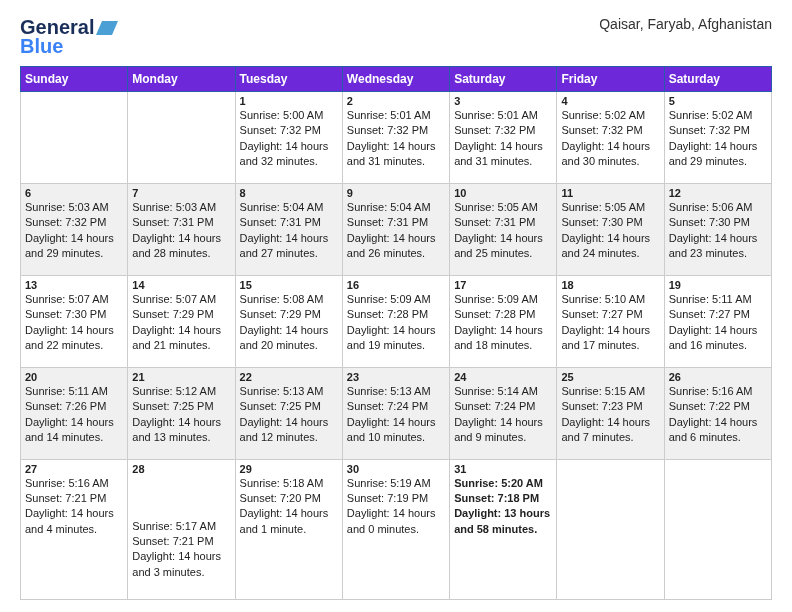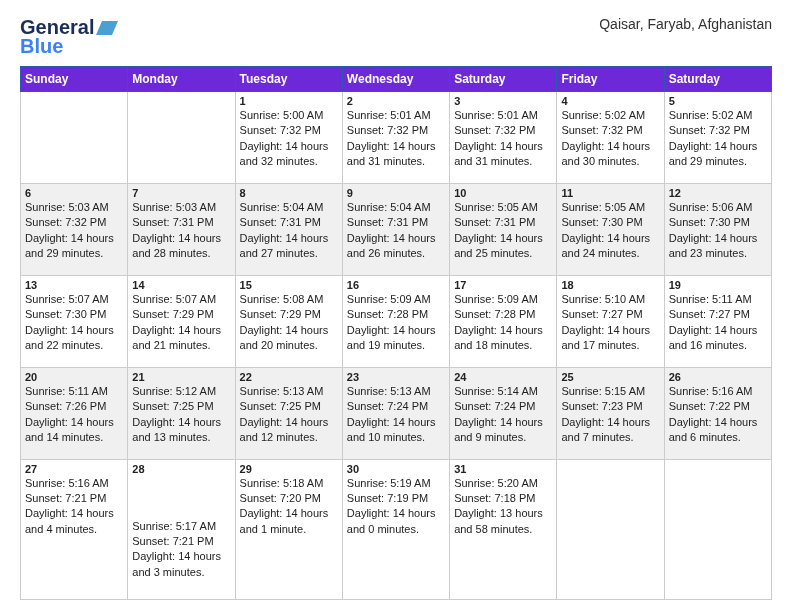--- a/index.html
+++ b/index.html
@@ -335,21 +335,21 @@
           </td>
           <td>
             <span class="day-number">30</span>
             <div class="day-info" style="white-space: pre-line;">Sunrise: 5:19 AM
 Sunset: 7:19 PM
 Daylight: 14 hours
 and 0 minutes.</div>
           </td>
           <td>
             <span class="day-number">31</span>
-            <div class="day-info" style="white-space: pre-line;">Sunrise: 5:20 AM
+            <div class="day-info" style="white-space: pre-line; font-weight: bold;">Sunrise: 5:20 AM
 Sunset: 7:18 PM
 Daylight: 13 hours
 and 58 minutes.</div>
           </td>
           <td class="empty-cell"></td>
           <td class="empty-cell"></td>
         </tr>
       </tbody>
   </table>
 </div>

